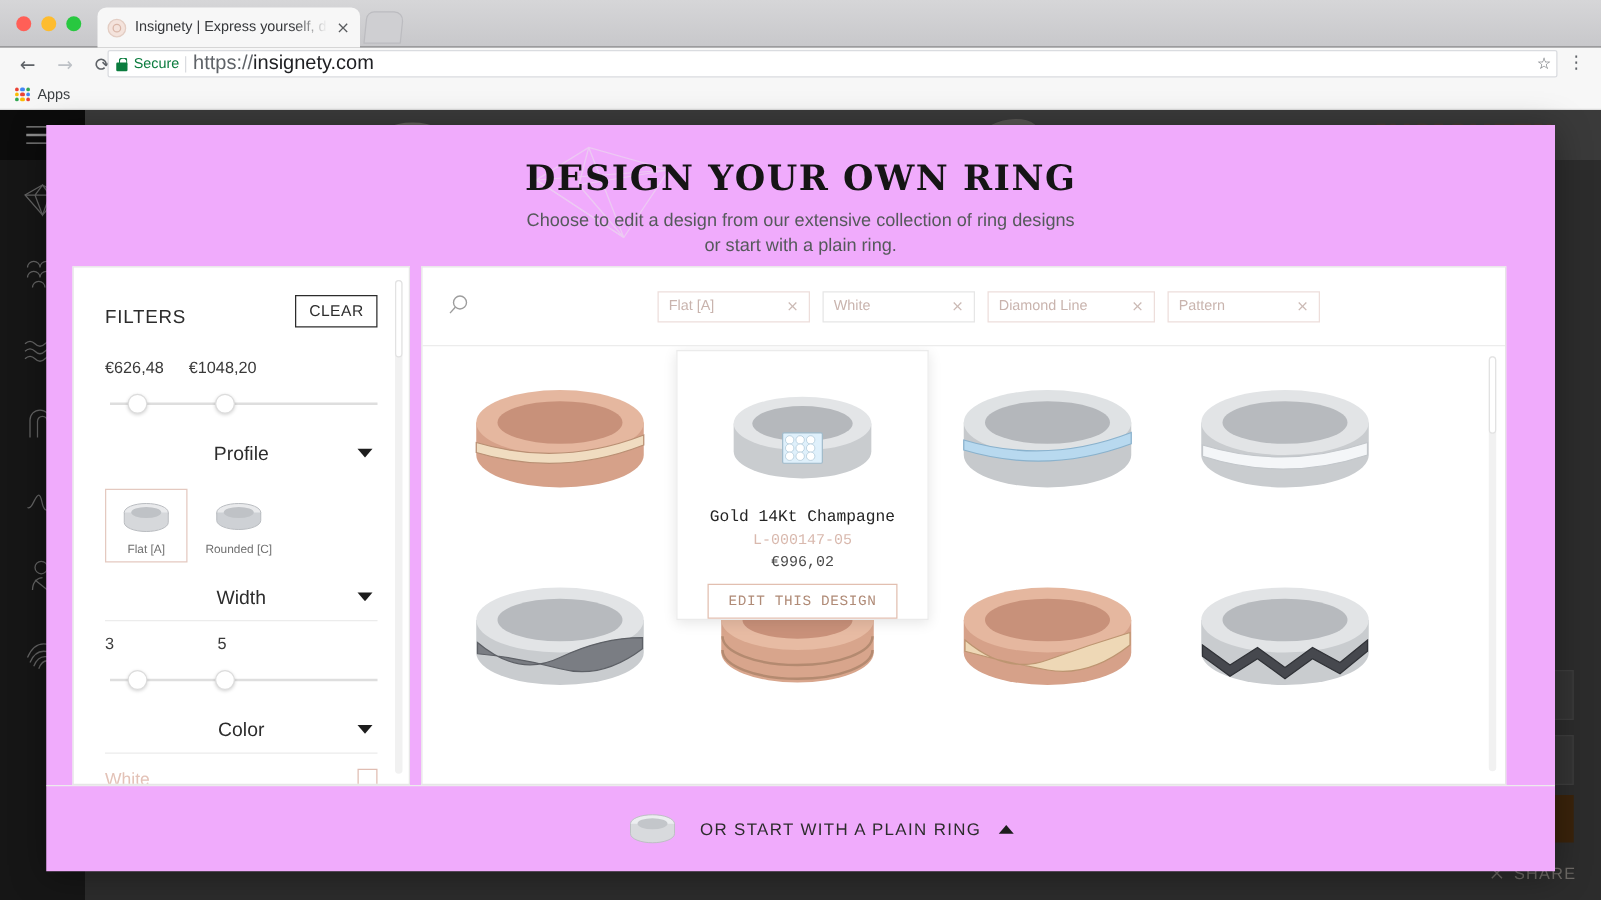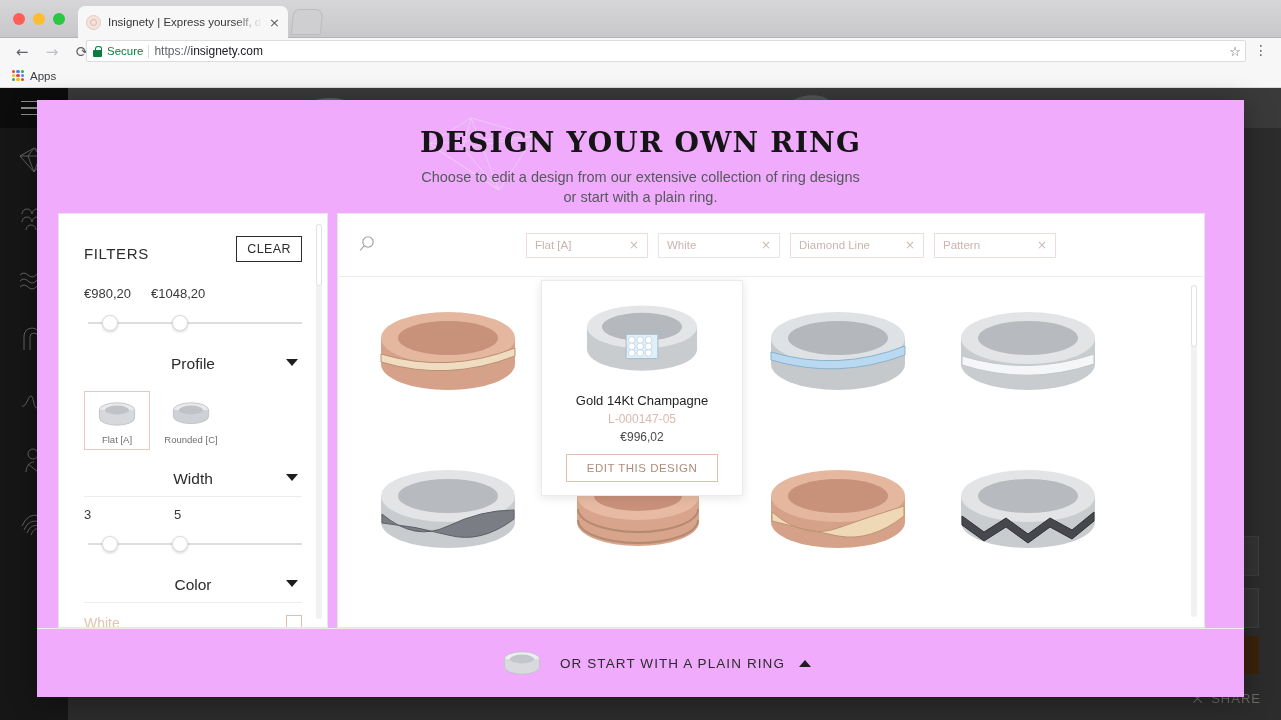--- a/index.html
+++ b/index.html
@@ -71,21 +71,21 @@
   .lock::before {
     content: ""; position: absolute; bottom: 0; left: 0; width: 9px; height: 7px;
     background: #0b7c3e; border-radius: 1px;
   }
   .lock::after {
     content: ""; position: absolute; top: 0; left: 2px; width: 5px; height: 5px;
     border: 1.5px solid #0b7c3e; border-bottom: none; border-radius: 3px 3px 0 0;
   }
   .secure-label { font-size: 11.5px; color: #0b7c3e; }
   .omni-sep { width: 1px; height: 13px; background: #dadce0; }
-  .omni-url { font-size: 12px; color: #202124; text-align: right; }
+  .omni-url { font-size: 16px; color: #202124; text-align: right; }
   .omni-url .scheme { color: #5f6368; }
   .star {
     position: absolute; top: 44px; right: 40px; font-size: 13px;
     color: #5f6368; cursor: pointer; font-family: "DejaVu Sans", sans-serif;
   }
   .kebab {
     position: absolute; top: 43px; right: 13px; font-size: 14px;
     color: #5f6368; cursor: pointer; line-height: 14px;
     font-family: "DejaVu Sans", sans-serif;
   }
@@ -276,21 +276,21 @@
   .grid-area { position: relative; height: 350px; overflow: hidden; }
   .cell {
     position: absolute; width: 200px; height: 130px;
     display: flex; align-items: center; justify-content: center;
   }
   .cell svg { width: 170px; height: 112px; }
   .card {
     position: absolute; left: 203px; top: 3px;
     width: 202px; height: 216px; background: #fff;
     border: 1px solid #ebebeb; box-shadow: 0 2px 10px rgba(0,0,0,.10);
-    text-align: center; padding-top: 12px; z-index: 5;
+    text-align: center; padding-top: 24px; z-index: 5; font-family: Liberation Mono, monospace;
   }
   .card svg { width: 140px; height: 92px; }
   .card-name { font-size: 13px; color: #242424; margin-top: 4px; }
   .card-sku { font-size: 12px; color: #d9b9ae; margin-top: 4px; }
   .card-price { font-size: 12px; color: #4a4a4a; margin-top: 4px; }
   .edit-btn {
     margin: 10px auto 0; width: 152px; height: 28px;
     border: 1px solid #e2bfb0; background: #fff; color: #b08b77;
     font-size: 11.5px; letter-spacing: .5px; cursor: pointer;
     font-family: inherit;
@@ -442,21 +442,21 @@
   <div class="panels">
 
     <div class="sidebar">
       <div class="sidebar-inner">
         <div class="filters-row">
           <span class="filters-title">FILTERS</span>
           <button class="clear-btn">CLEAR</button>
         </div>
 
         <div class="range-labels">
-          <span>€980,20</span>
+          <span>€626,48</span>
           <span>€1048,20</span>
         </div>
         <div class="slider-wrap">
           <div class="slider-track"></div>
           <div class="slider-knob" style="left:18px"></div>
           <div class="slider-knob" style="left:88px"></div>
         </div>
 
         <div class="group-head">
           <span class="gh-label">Profile</span>

